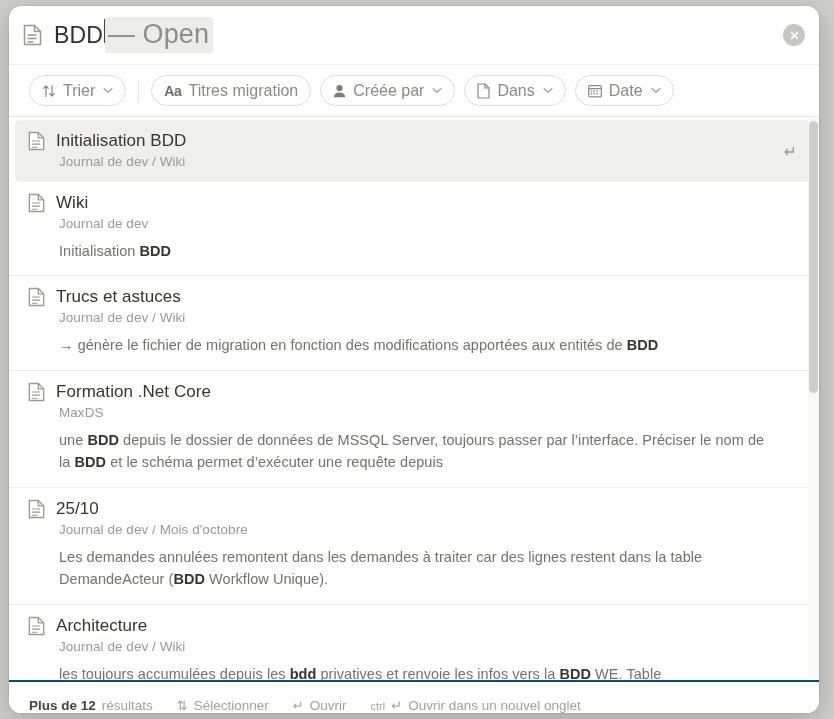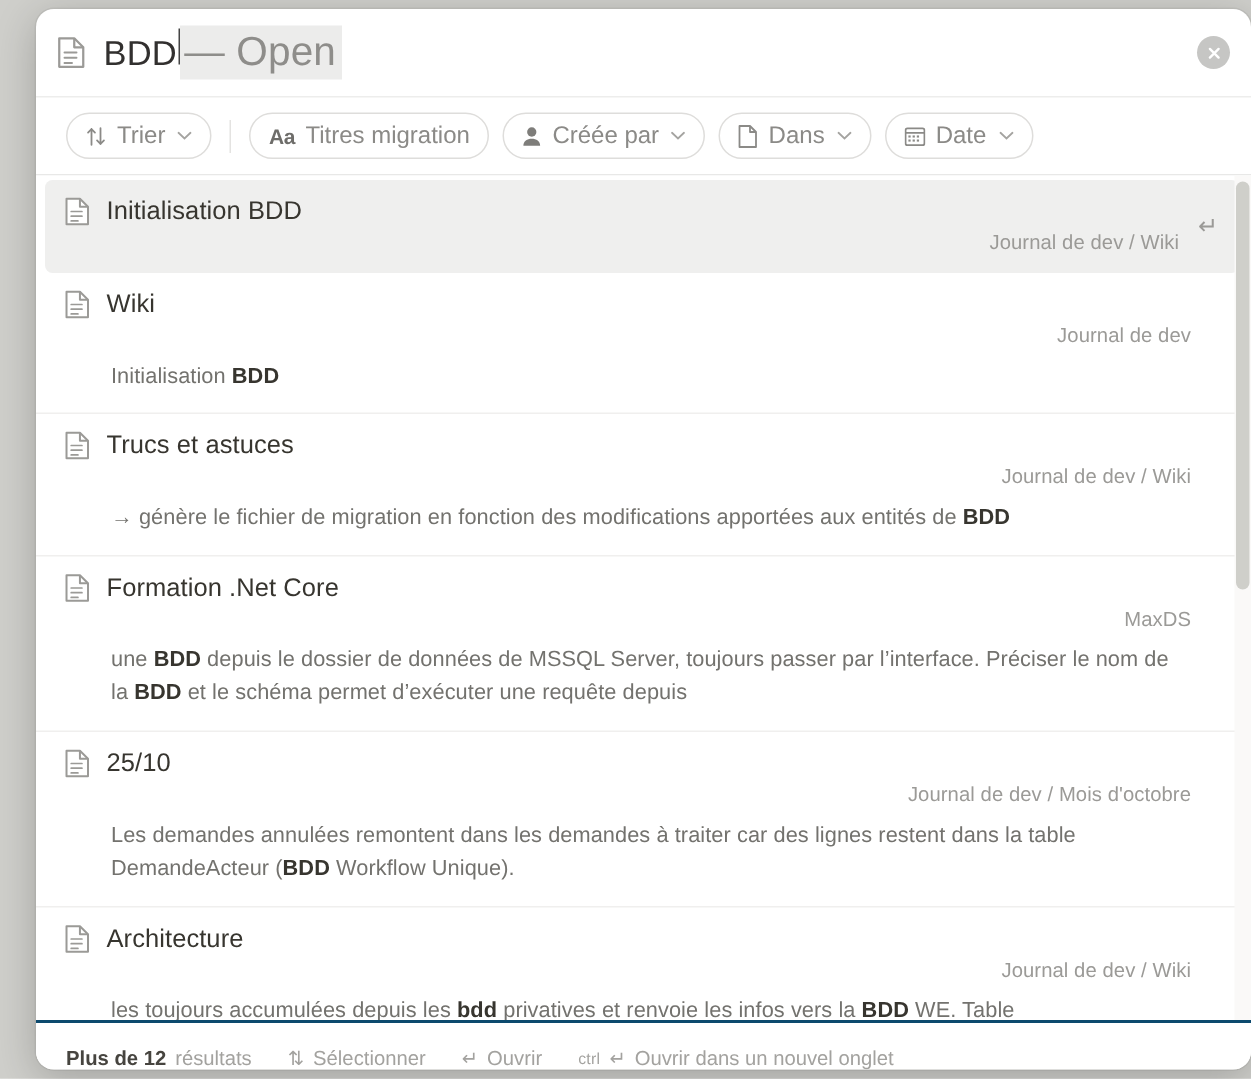--- a/index.html
+++ b/index.html
@@ -8,21 +8,21 @@
     width: 834px;
     height: 719px;
     overflow: hidden;
     background: #cfcfcb;
     font-family: "Liberation Sans", sans-serif;
   }
 
   
   .modal {
     position: absolute;
-    left: 24px;
+    left: 9px;
     top: 6px;
     width: 810px;
     height: 707px;
     background: #ffffff;
     border-radius: 12px;
     box-shadow: 0 6px 28px rgba(0,0,0,0.22), 0 0 0 1px rgba(0,0,0,0.05);
     display: flex;
     flex-direction: column;
     overflow: hidden;
   }
@@ -149,21 +149,20 @@
   .row-title {
     font-size: 17px;
     color: #37352f;
     letter-spacing: .05px;
   }
   .row-path {
     font-size: 13.5px;
     color: #9b9a97;
     margin: 3px 0 0 31px;
     letter-spacing: .05px;
-    text-align: right;
   }
   .row-snippet {
     font-size: 14.5px;
     color: #73726e;
     margin: 9px 0 1px 31px;
     line-height: 1.55;
     max-width: 715px;
     letter-spacing: .05px;
   }
   .row-snippet b { color: #37352f; font-weight: bold; }

